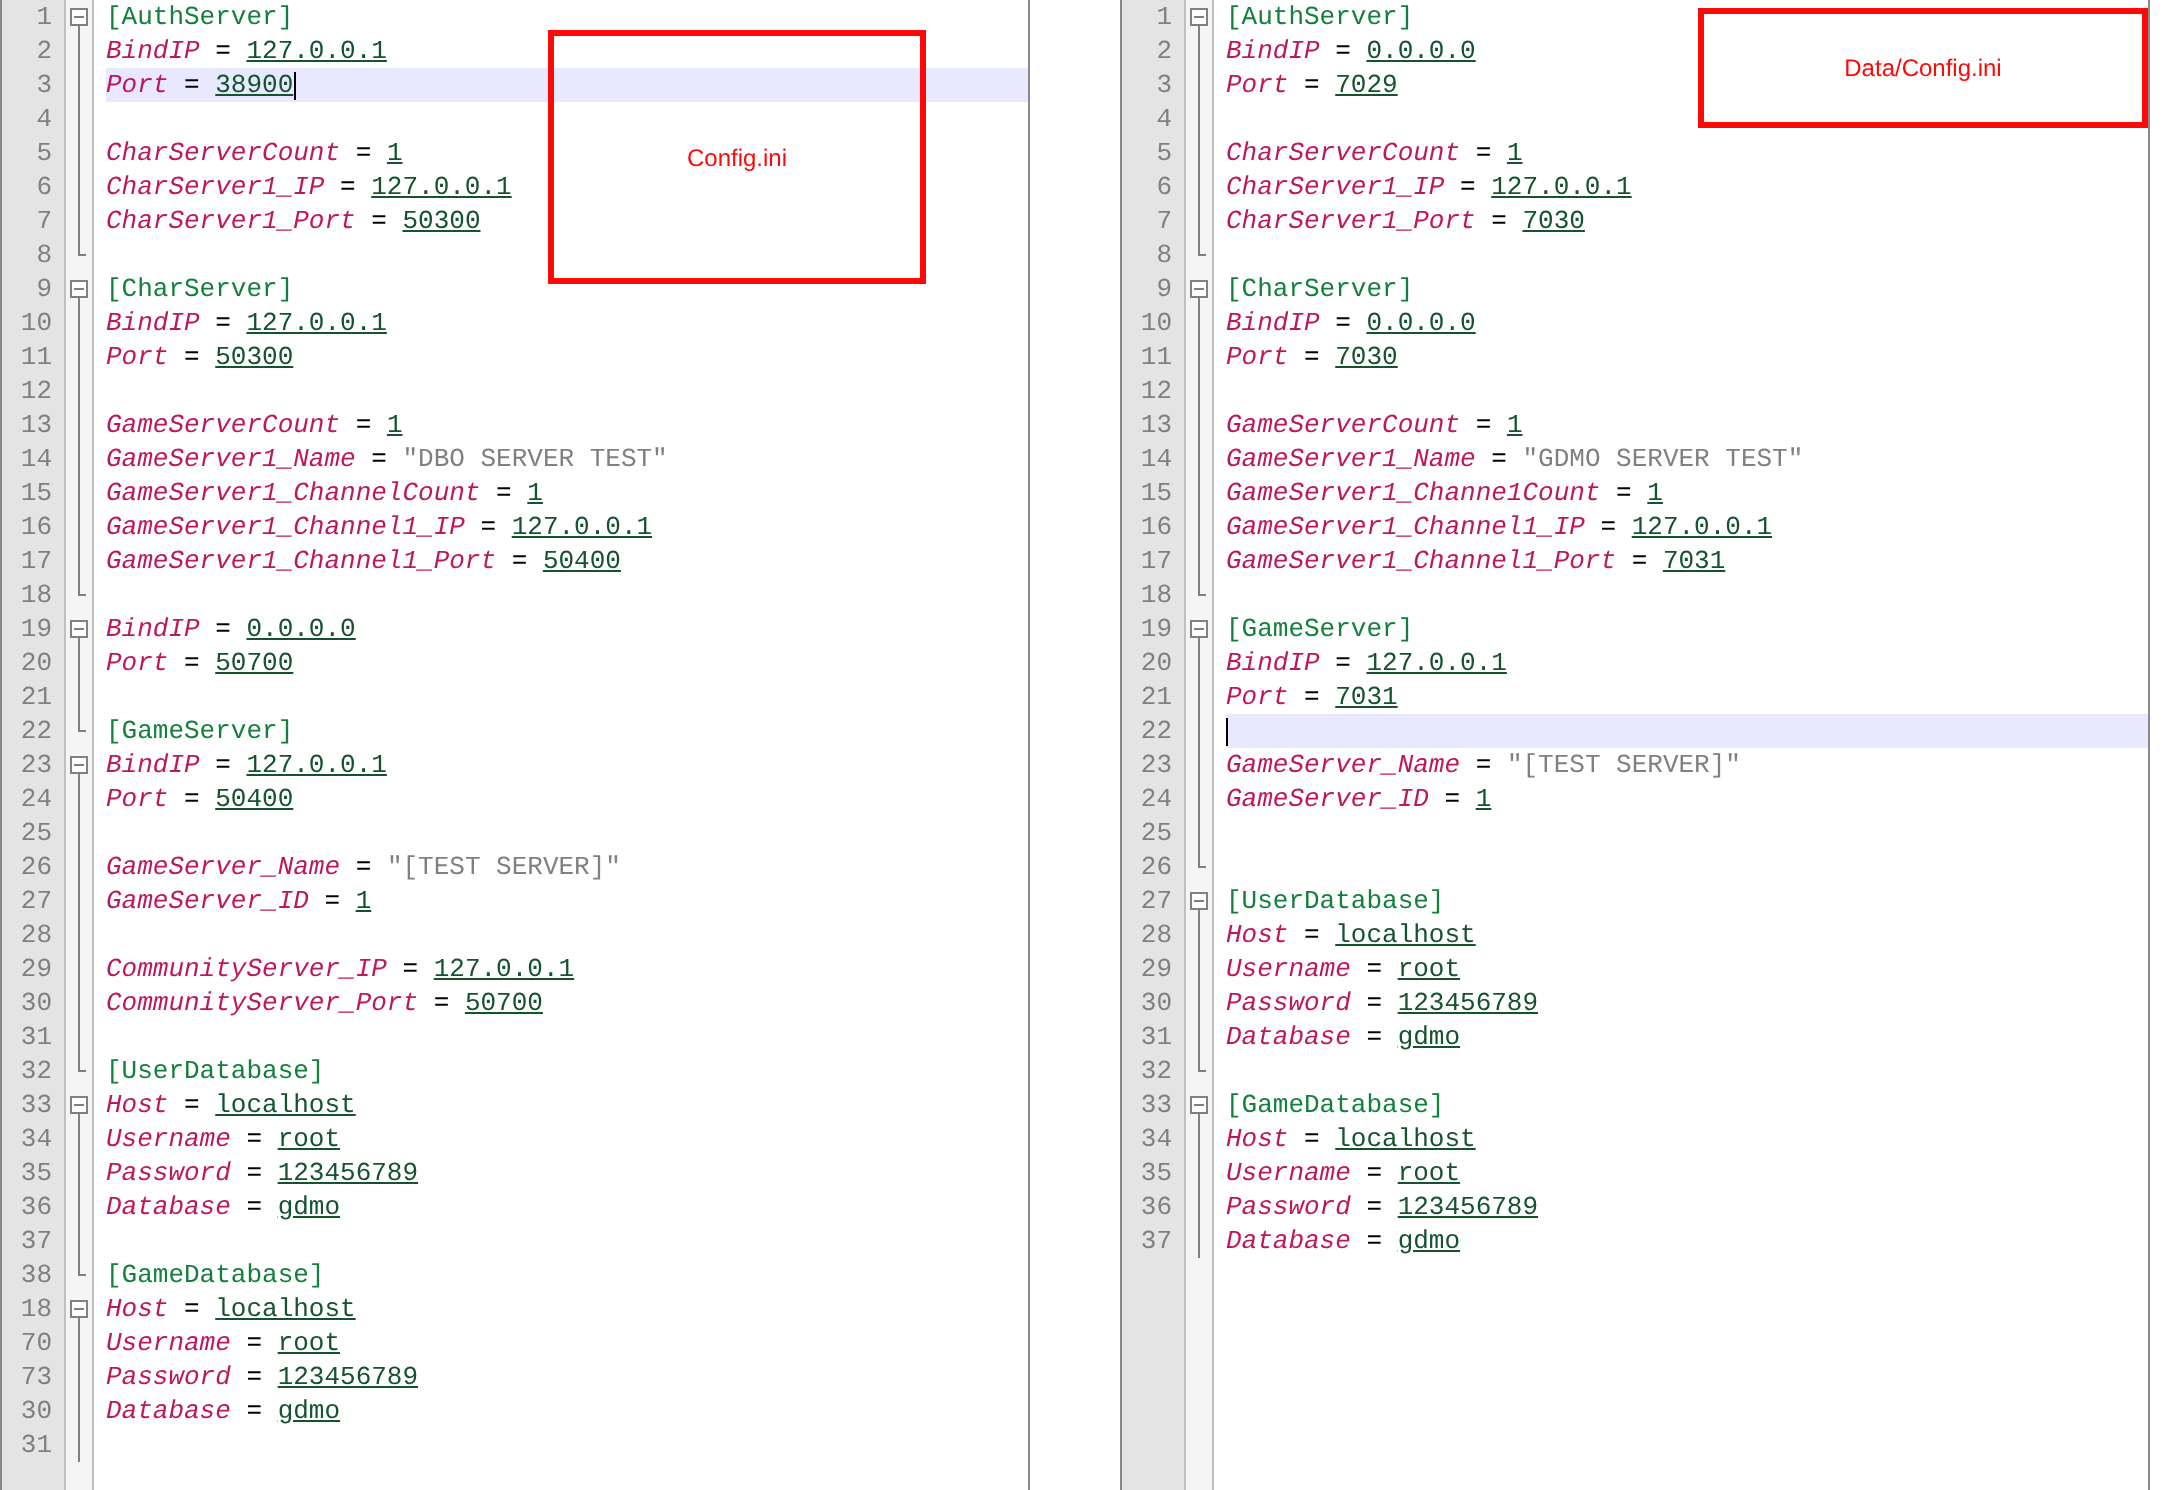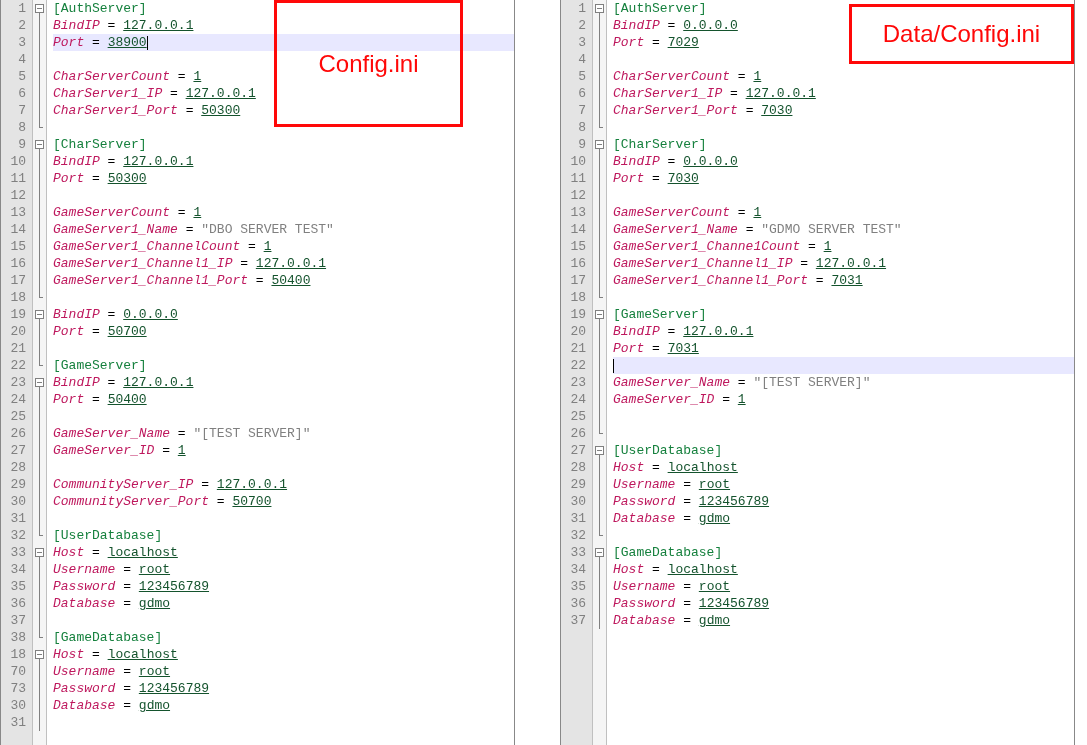--- a/index.html
+++ b/index.html
@@ -123,25 +123,25 @@
     .annotation-box {
       position: absolute;
       border: 3px solid #ff0808;
       pointer-events: none;
       display: flex;
       align-items: center;
       justify-content: center;
       color: #ff0808;
       font-family: Arial, sans-serif;
       font-weight: normal;
-      font-size: 24px;
+      font-size: 12px;
       background: transparent;
     }
     .annotation-box.left-ann {
-      top: 0;
+      top: 15px;
       left: 273px;
       width: 189px;
       height: 127px;
     }
     .annotation-box.right-ann {
       top: 4px;
       left: 288px;
       width: 225px;
       height: 60px;
     }

